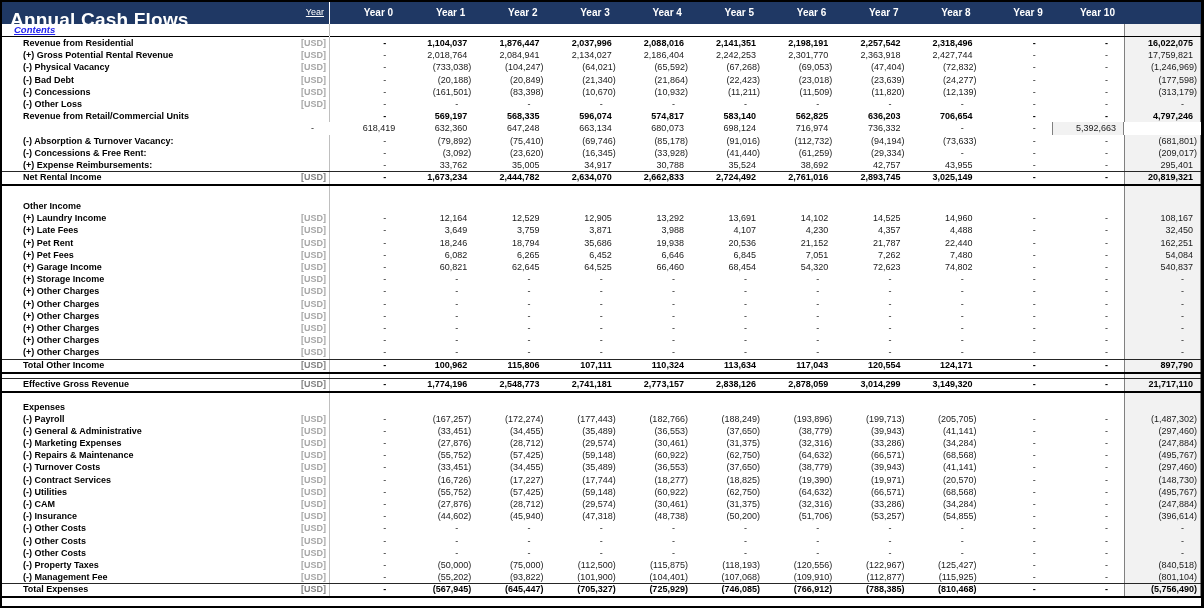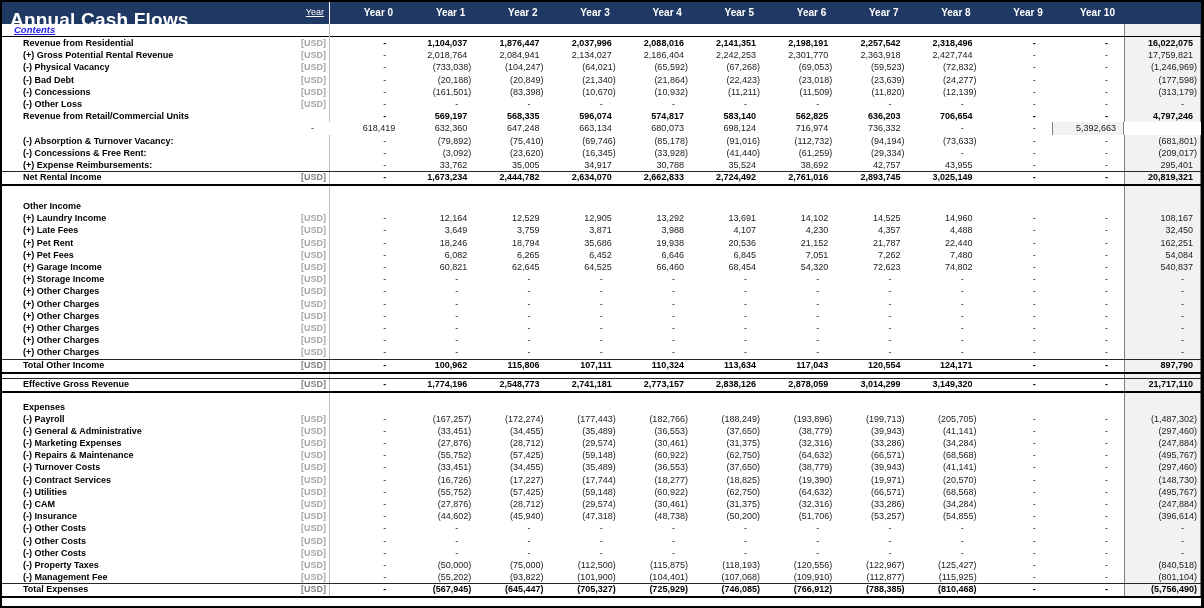--- a/index.html
+++ b/index.html
@@ -170,21 +170,21 @@
           <span class="lbl">(-) Physical Vacancy</span>
           <span class="usd">[USD]</span>
         </div>
         <div class="c val dash">-</div>
         <div class="c val neg">(733,038)</div>
         <div class="c val neg">(104,247)</div>
         <div class="c val neg">(64,021)</div>
         <div class="c val neg">(65,592)</div>
         <div class="c val neg">(67,268)</div>
         <div class="c val neg">(69,053)</div>
-        <div class="c val neg">(59,523)</div>
+        <div class="c val neg">(47,404)</div>
         <div class="c val neg">(72,832)</div>
         <div class="c val dash">-</div>
         <div class="c val dash">-</div>
         <div class="c val total-col neg">(1,246,969)</div>
       </div>
       <div class="grid-row row">
         <div class="c label">
           <span class="lbl">(-) Bad Debt</span>
           <span class="usd">[USD]</span>
         </div>

